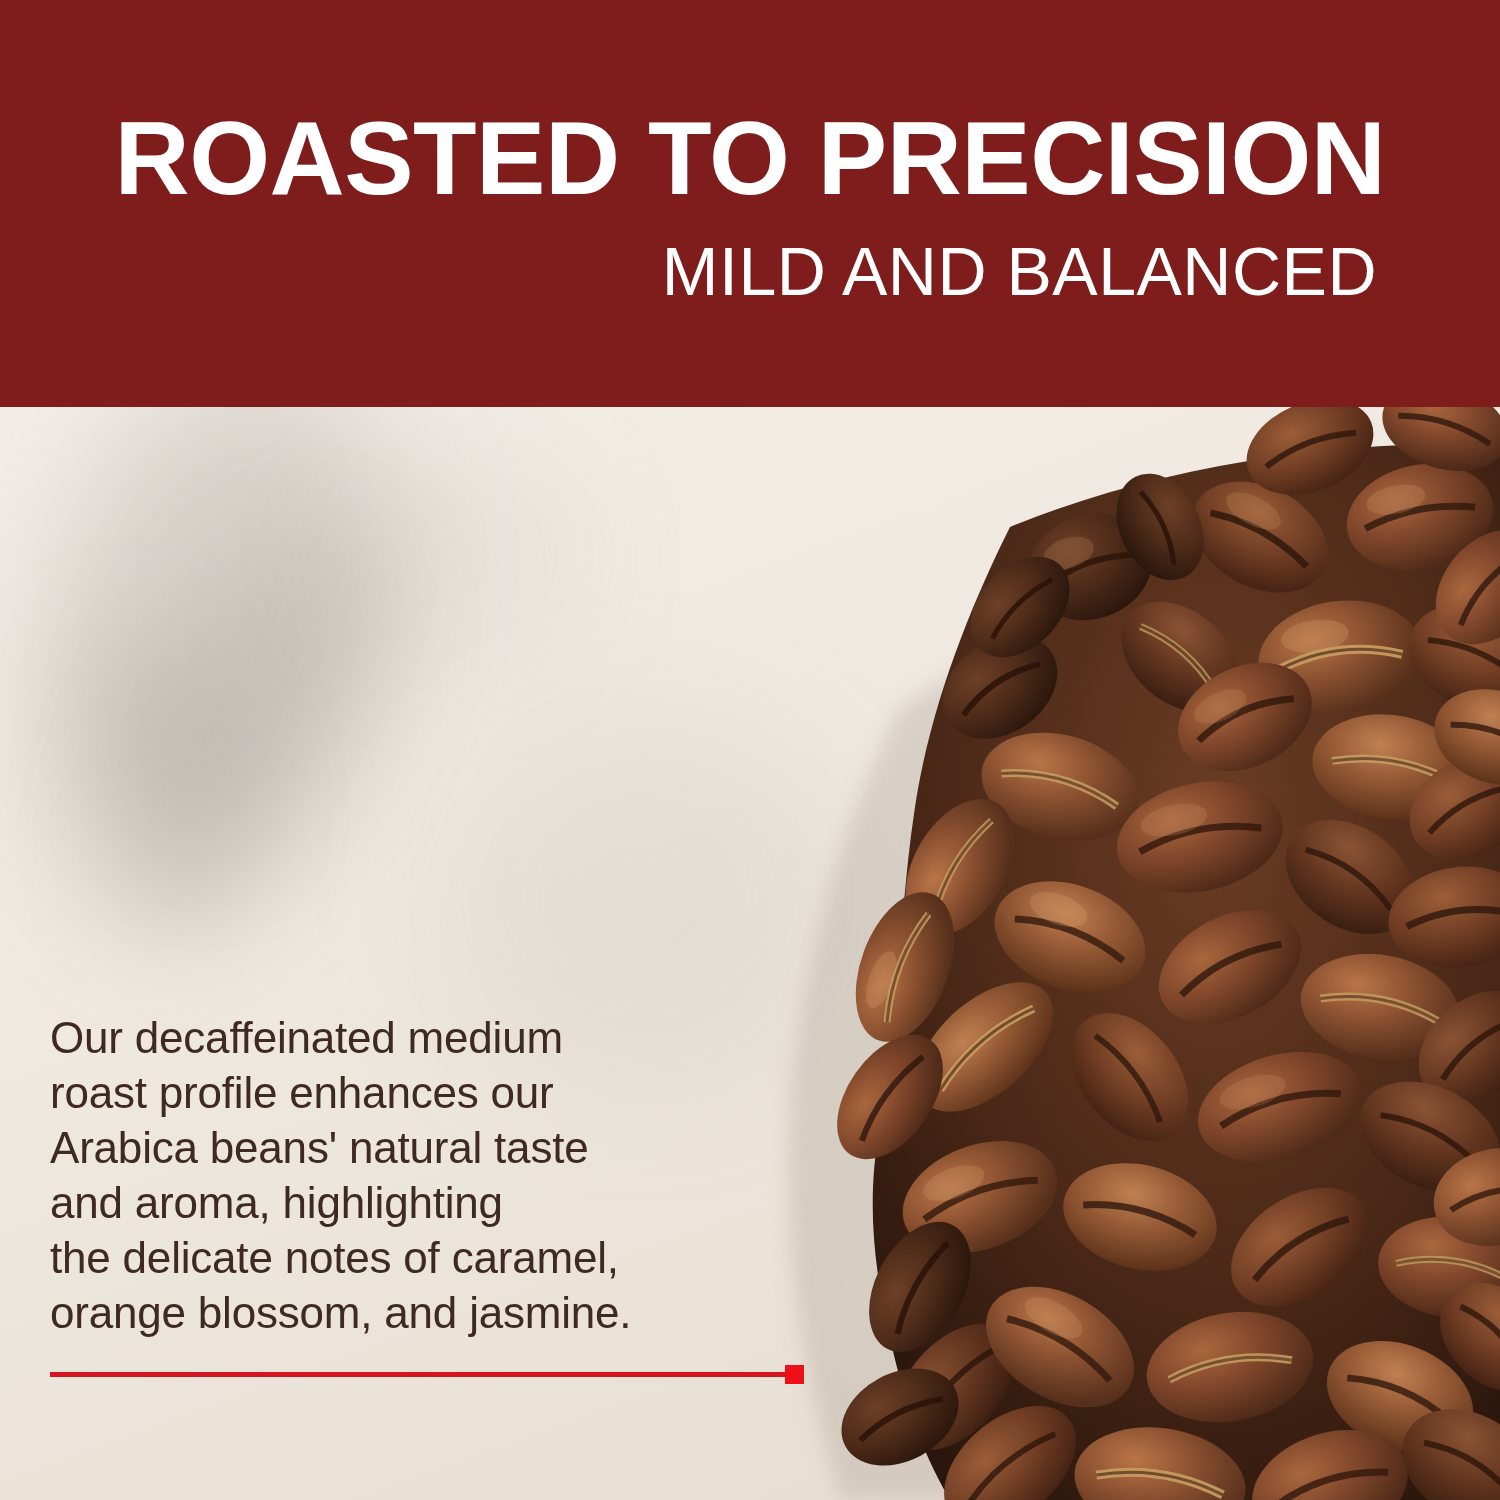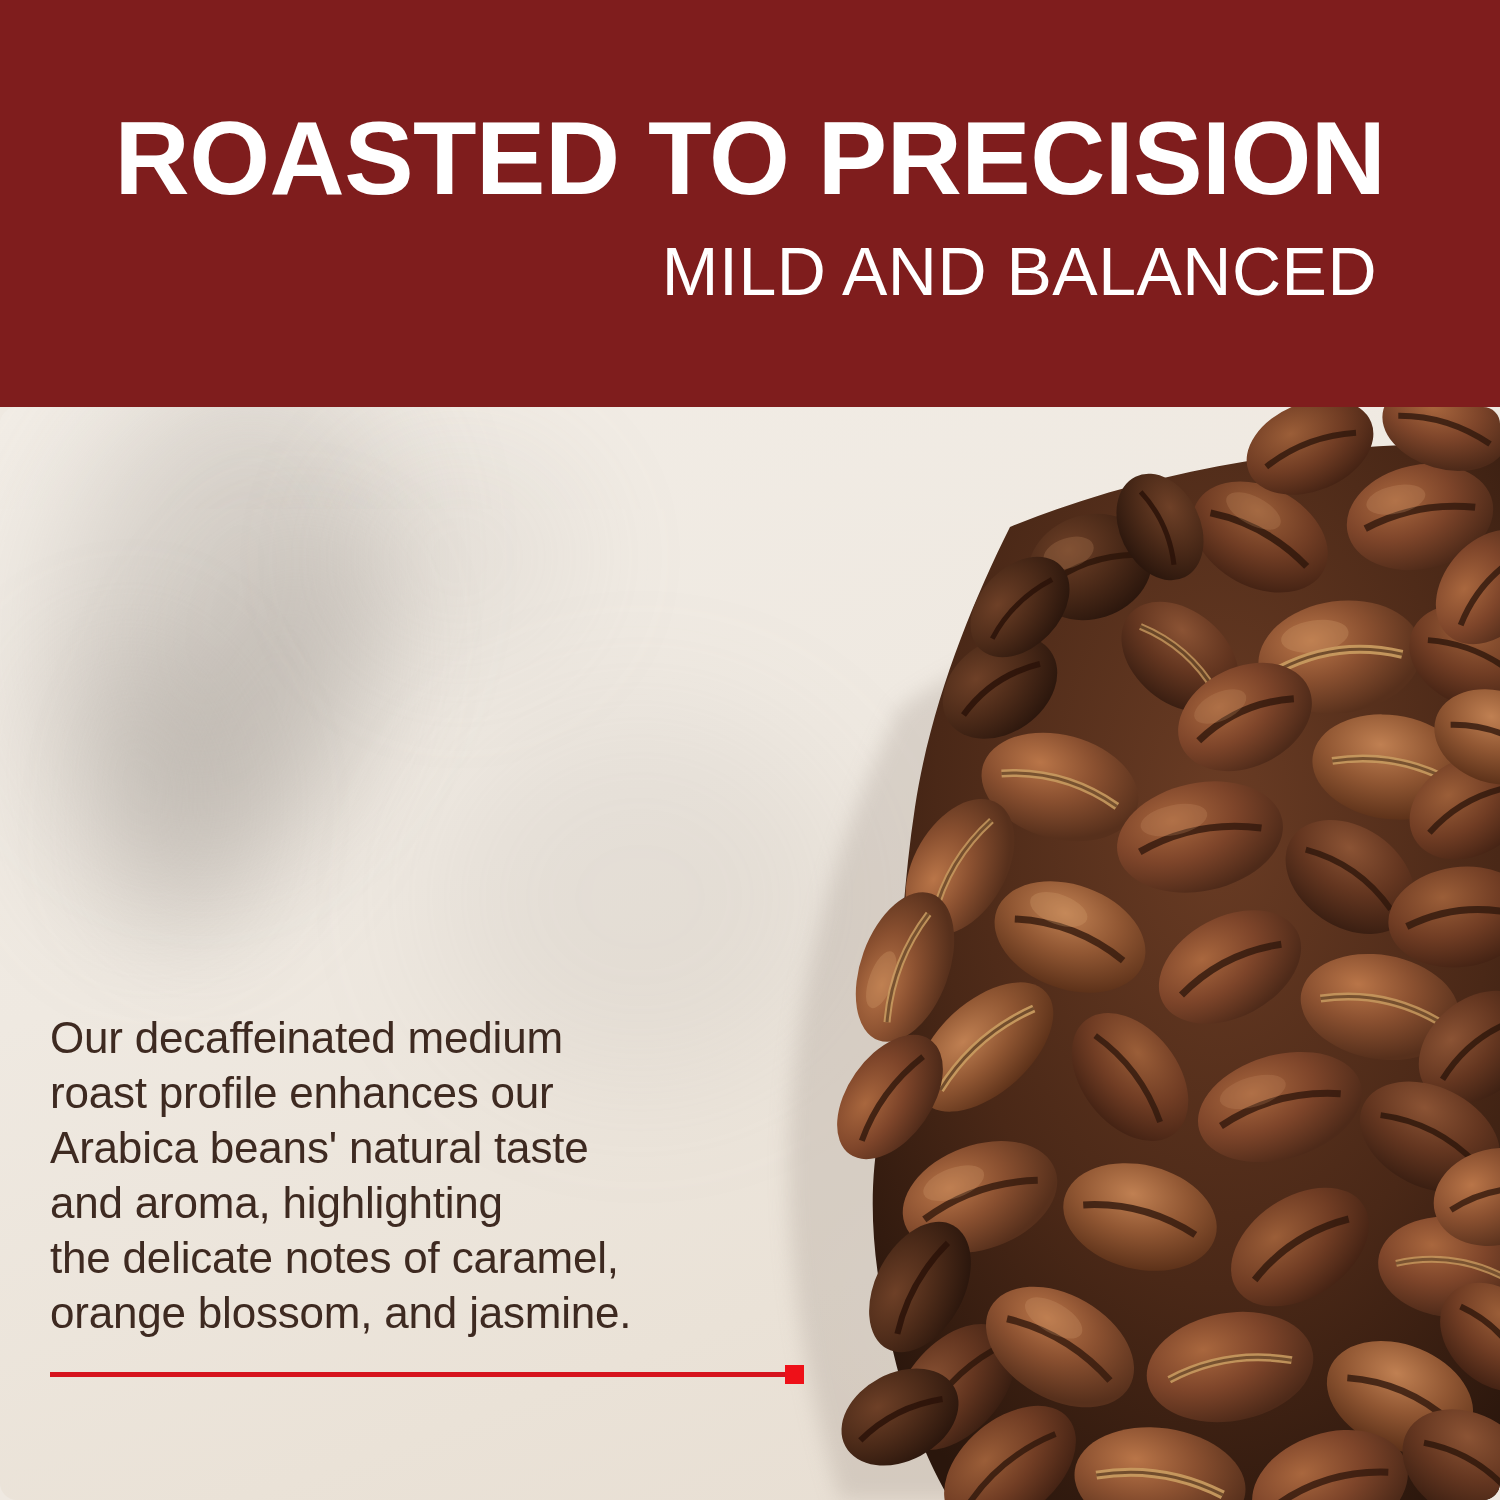--- a/index.html
+++ b/index.html
@@ -54,21 +54,20 @@
 
   
   .photo-area {
     position:absolute;
     left:0; top:407px;
     width:1500px; height:1093px;
     overflow:hidden;
     background:
       radial-gradient(ellipse 520px 300px at 1150px 900px, rgba(255,255,255,0.25), rgba(255,255,255,0) 70%),
       linear-gradient(160deg, #F2EDE6 0%, #EFE9E1 38%, #EAE2D7 72%, #E6DCD0 100%);
-    border-radius: 17px;
   }
   
   .bg-smudge {
     position:absolute;
     pointer-events:none;
     border-radius:50%;
     background:#9A938C;
   }
   .smudge-a {
     left:60px; top:-40px; width:330px; height:470px;

